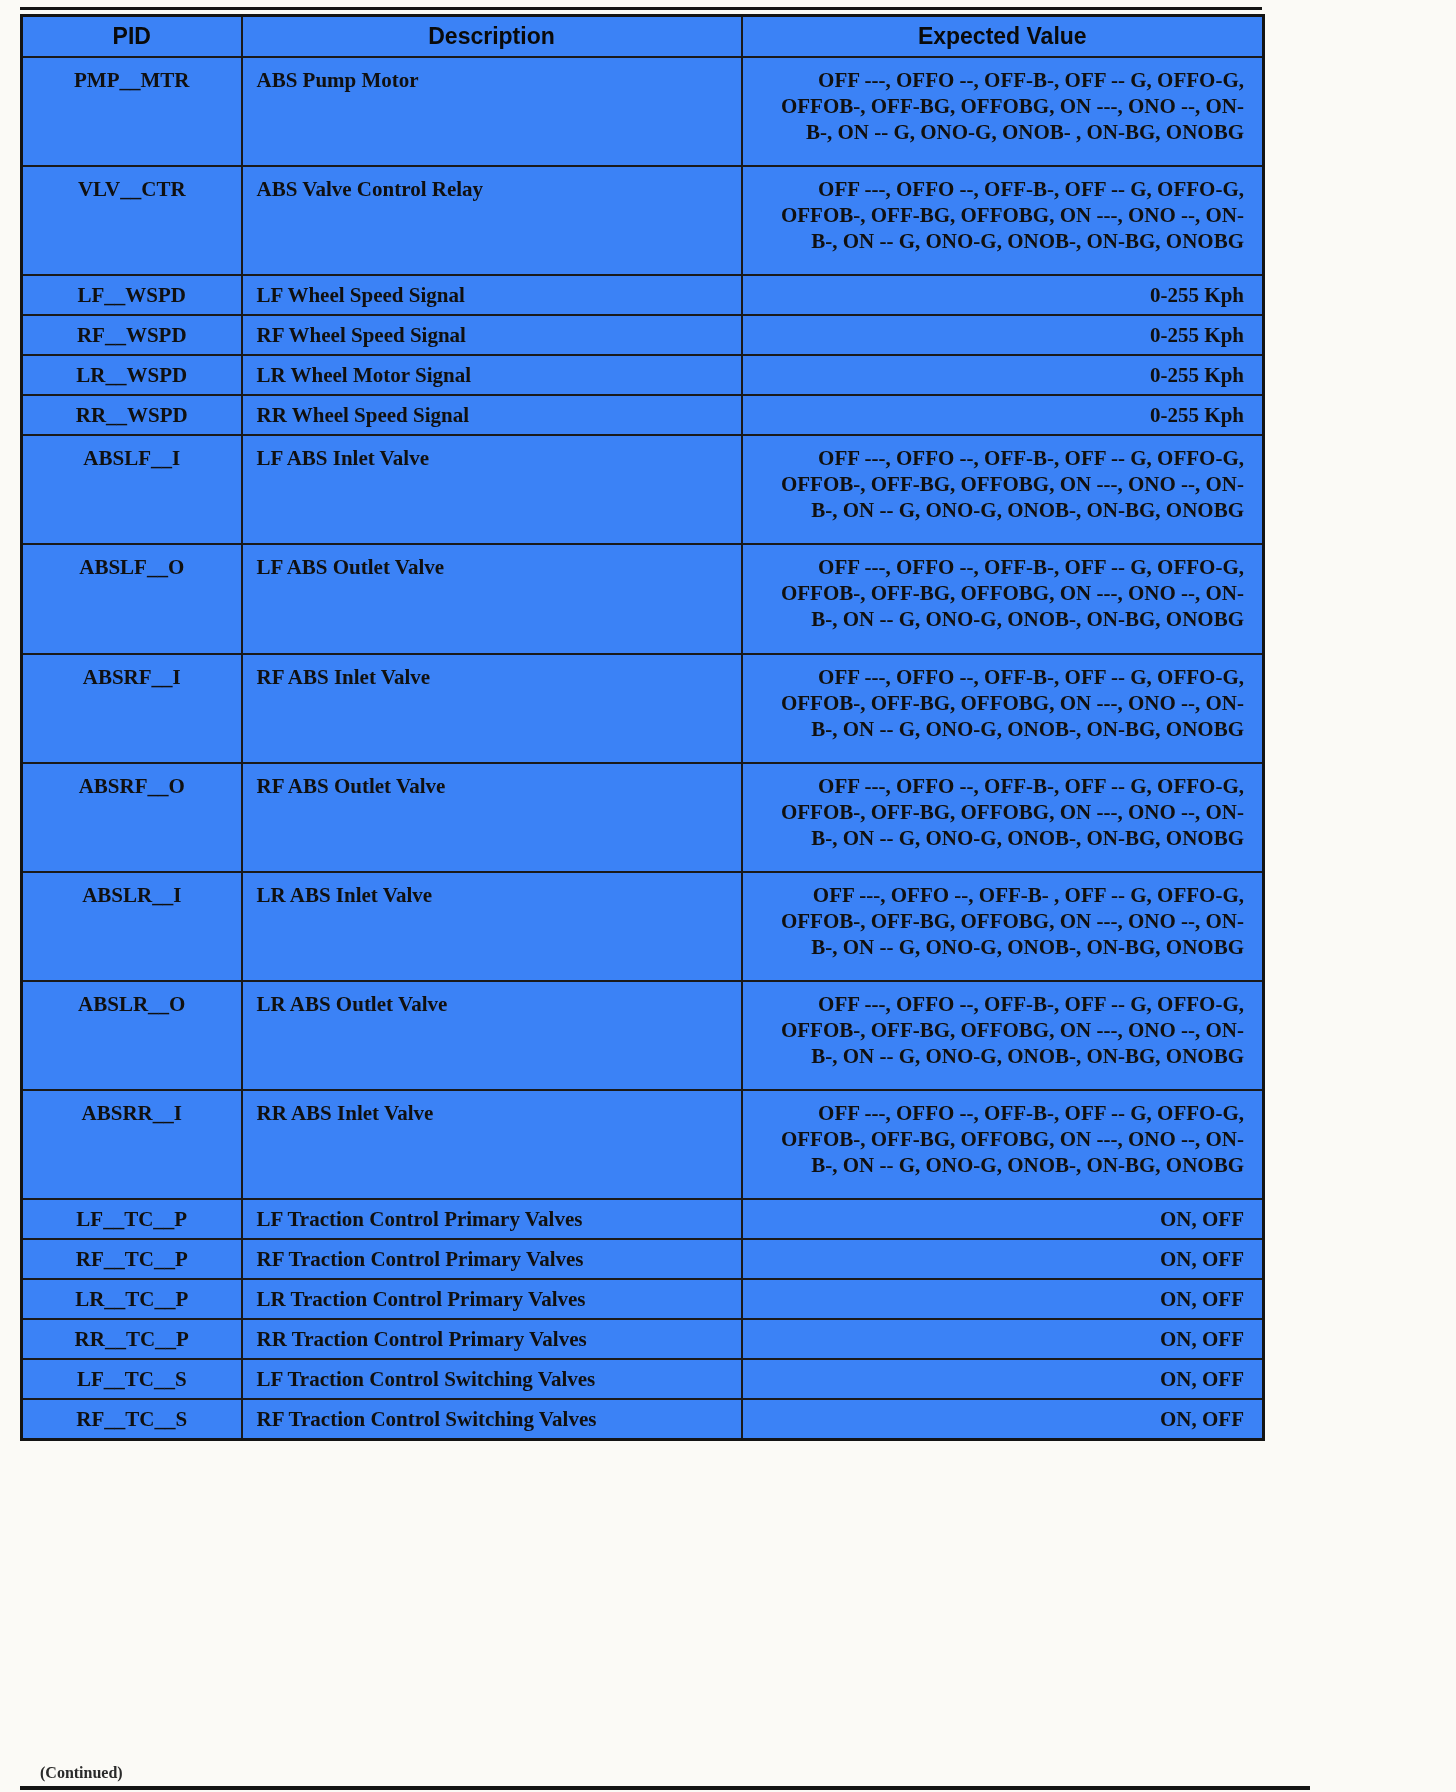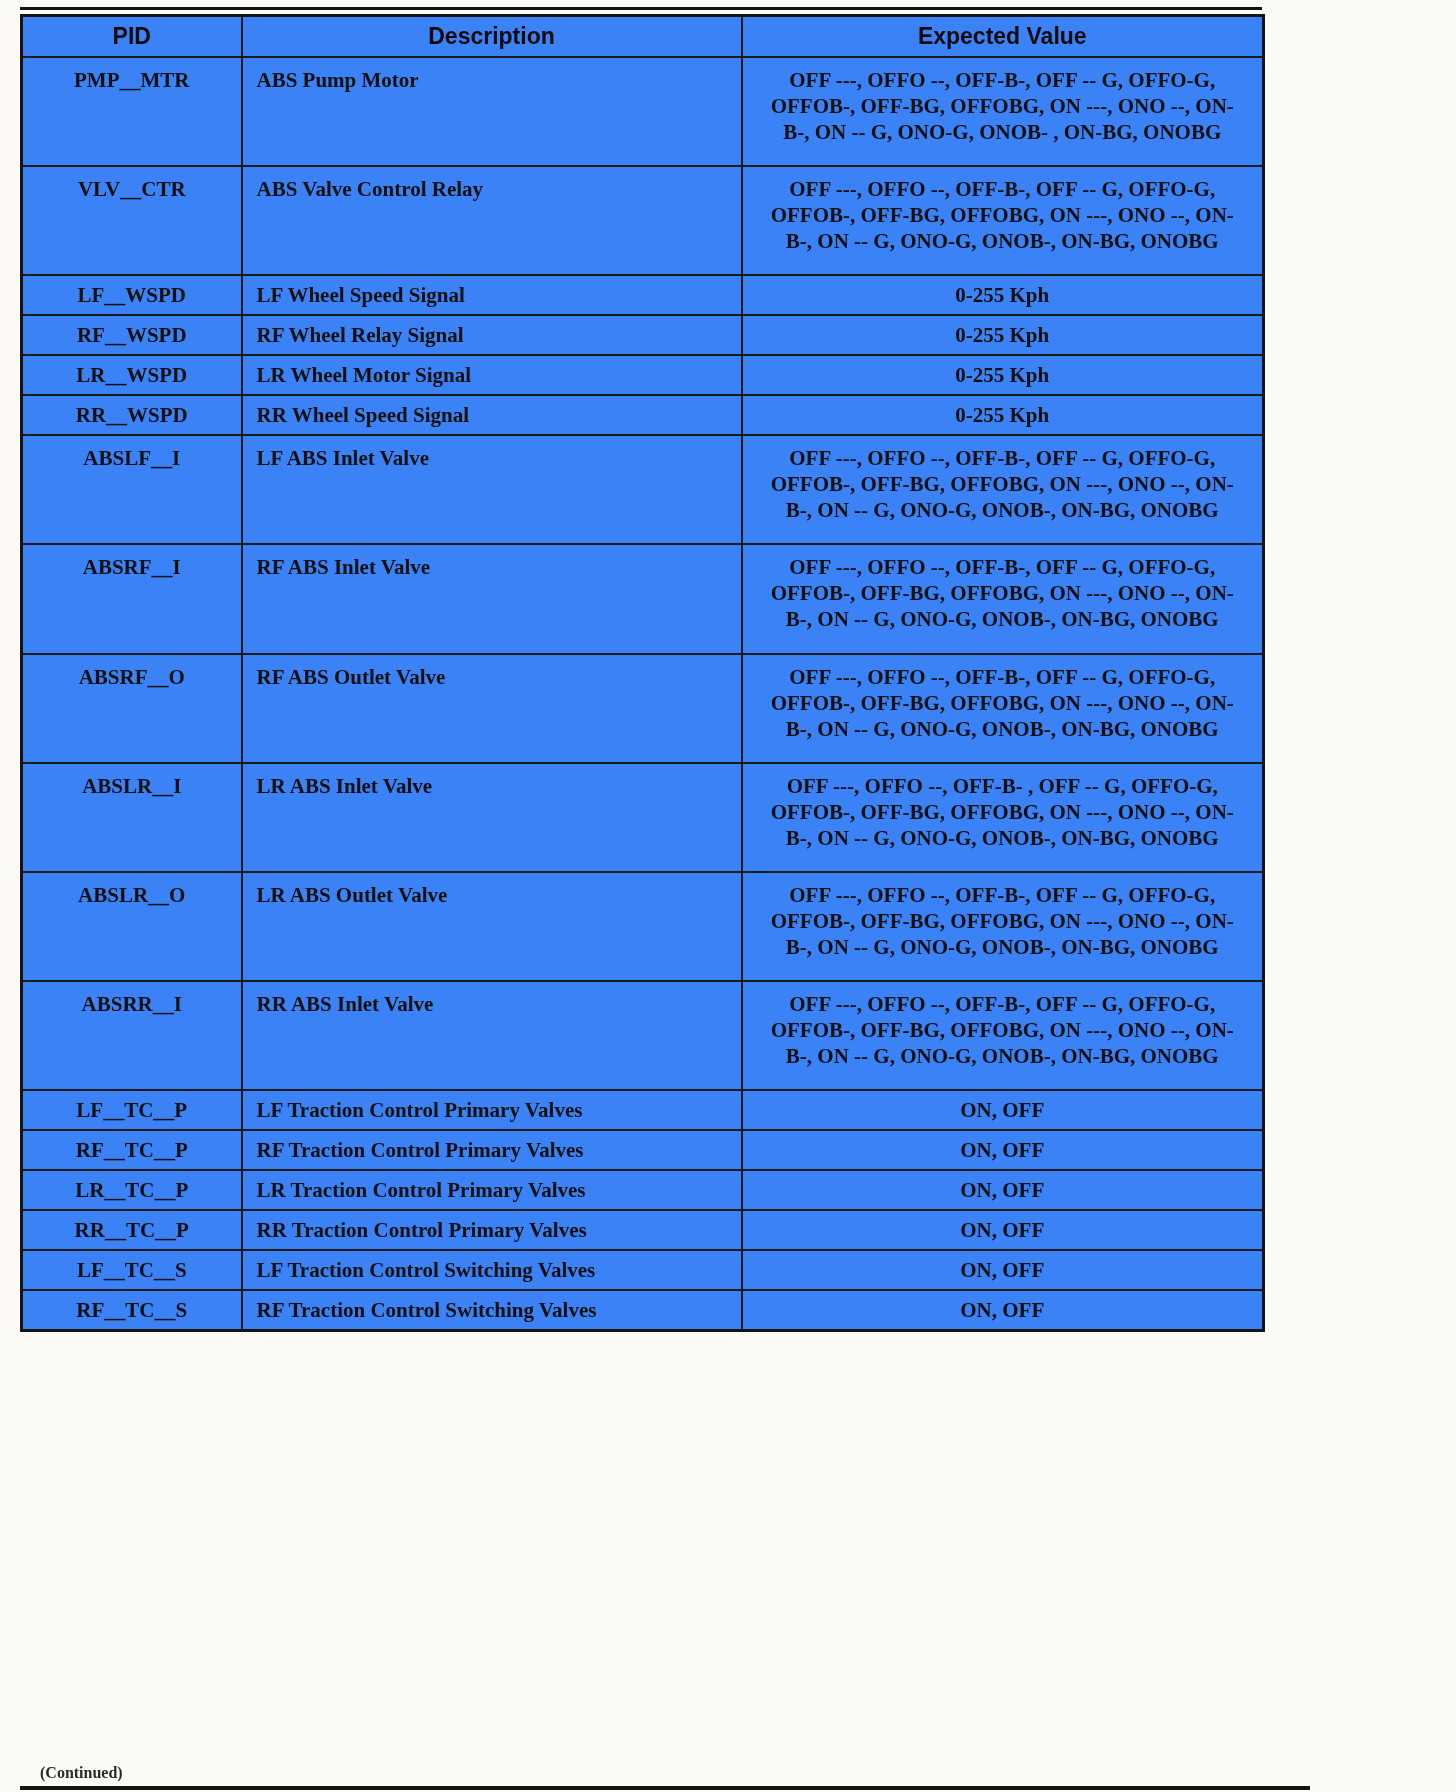--- a/index.html
+++ b/index.html
@@ -59,21 +59,21 @@
     text-align: center;
     vertical-align: top;
     padding: 6px 4px;
   }
   td.desc-cell {
     text-align: left;
     vertical-align: top;
     padding: 6px 8px 6px 14px;
   }
   td.value-cell {
-    text-align: center;
+    text-align: right;
     vertical-align: top;
     padding: 6px 18px;
   }
   tr.tall td {
     padding-top: 9px;
     padding-bottom: 20px;
     margin-top: 32px;
   }
   .continued {
     position: absolute;
@@ -124,36 +124,41 @@
           <td class="desc-cell">ABS Valve Control Relay</td>
           <td class="value-cell">OFF ---, OFFO --, OFF-B-, OFF -- G, OFFO-G, OFFOB-, OFF-BG, OFFOBG, ON ---, ONO --, ON-B-, ON -- G, ONO-G, ONOB-, ON-BG, ONOBG</td>
         </tr>
         <tr>
           <td class="pid-cell">LF__WSPD</td>
           <td class="desc-cell">LF Wheel Speed Signal</td>
           <td class="value-cell">0-255 Kph</td>
         </tr>
         <tr>
           <td class="pid-cell">RF__WSPD</td>
-          <td class="desc-cell">RF Wheel Relay Signal</td>
+          <td class="desc-cell">RF Wheel Speed Signal</td>
           <td class="value-cell">0-255 Kph</td>
         </tr>
         <tr>
           <td class="pid-cell">LR__WSPD</td>
           <td class="desc-cell">LR Wheel Motor Signal</td>
           <td class="value-cell">0-255 Kph</td>
         </tr>
         <tr>
           <td class="pid-cell">RR__WSPD</td>
           <td class="desc-cell">RR Wheel Speed Signal</td>
           <td class="value-cell">0-255 Kph</td>
         </tr>
         <tr class="tall">
           <td class="pid-cell">ABSLF__I</td>
           <td class="desc-cell">LF ABS Inlet Valve</td>
+          <td class="value-cell">OFF ---, OFFO --, OFF-B-, OFF -- G, OFFO-G, OFFOB-, OFF-BG, OFFOBG, ON ---, ONO --, ON-B-, ON -- G, ONO-G, ONOB-, ON-BG, ONOBG</td>
+        </tr>
+        <tr class="tall">
+          <td class="pid-cell">ABSLF__O</td>
+          <td class="desc-cell">LF ABS Outlet Valve</td>
           <td class="value-cell">OFF ---, OFFO --, OFF-B-, OFF -- G, OFFO-G, OFFOB-, OFF-BG, OFFOBG, ON ---, ONO --, ON-B-, ON -- G, ONO-G, ONOB-, ON-BG, ONOBG</td>
         </tr>
         <tr class="tall">
           <td class="pid-cell">ABSRF__I</td>
           <td class="desc-cell">RF ABS Inlet Valve</td>
           <td class="value-cell">OFF ---, OFFO --, OFF-B-, OFF -- G, OFFO-G, OFFOB-, OFF-BG, OFFOBG, ON ---, ONO --, ON-B-, ON -- G, ONO-G, ONOB-, ON-BG, ONOBG</td>
         </tr>
         <tr class="tall">
           <td class="pid-cell">ABSRF__O</td>
           <td class="desc-cell">RF ABS Outlet Valve</td>

